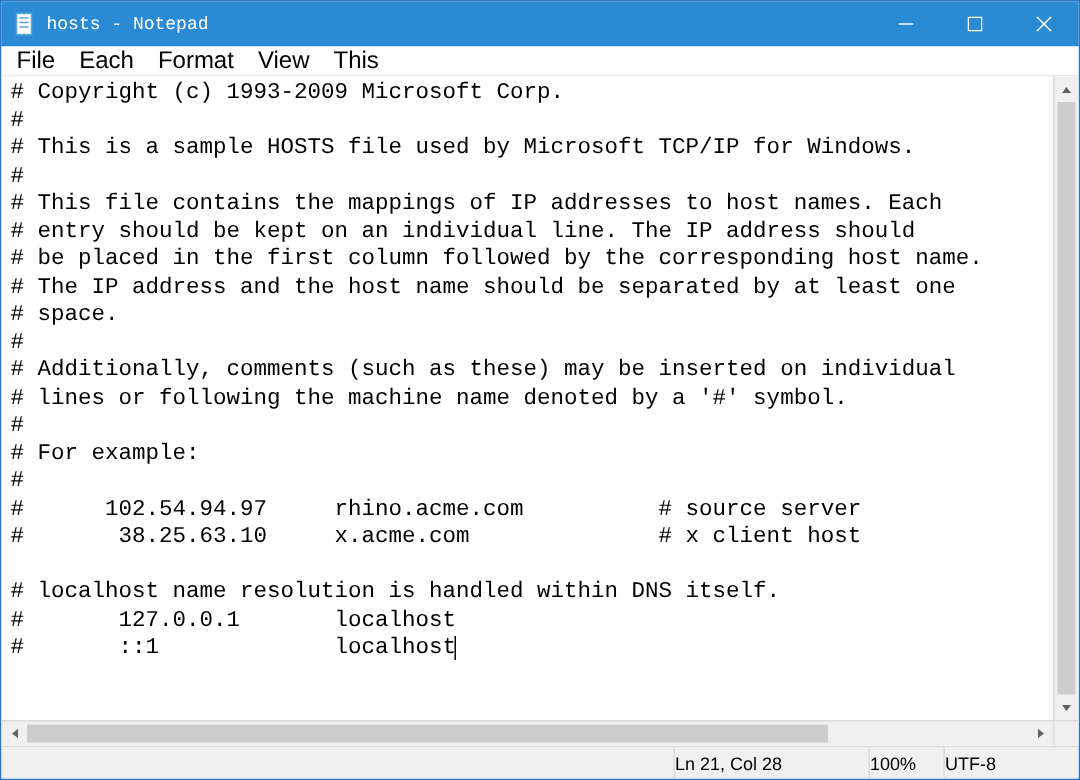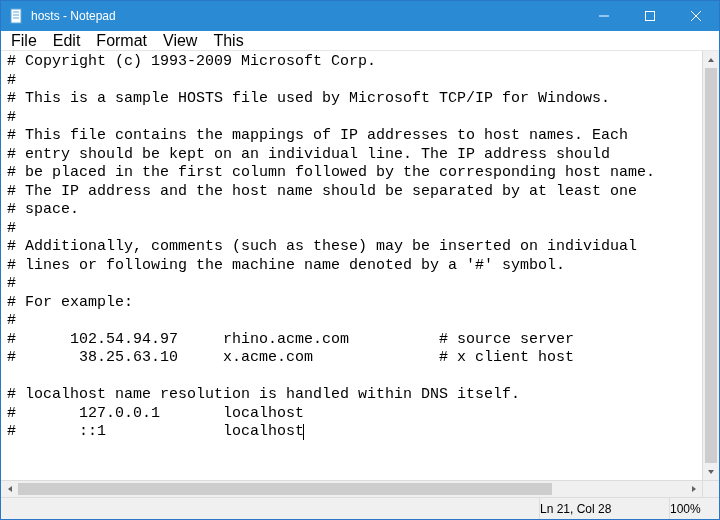--- a/index.html
+++ b/index.html
@@ -1,20 +1,20 @@
 <!DOCTYPE html>
 <html><head>
 <meta charset="utf-8">
 <style>
   * { box-sizing: border-box; margin: 0; padding: 0; }
   html, body { width: 720px; height: 520px; overflow: hidden; font-family: "Segoe UI", Tahoma, sans-serif; font-size: 12px; }
   .window { width: 720px; height: 520px; border: 1px solid #2a77c7; background: #fff; display: flex; flex-direction: column; }
   .titlebar { height: 30px; background: linear-gradient(#2a8ad4, #2a8ad4); color: #fff; display: flex; align-items: center; }
   .title-icon { width: 16px; height: 16px; margin: 0 6px 0 8px; display: inline-flex; align-items: center; justify-content: center; }
-  .title-text { flex: 1; font-size: 12px; color: #fff; }
+  .title-text { flex: 1; font-size: 12px; color: #fff; font-family: Liberation Mono, monospace; }
   .caption-buttons { display: flex; height: 100%; }
   .cap-btn { width: 46px; height: 100%; display: flex; align-items: center; justify-content: center; color: #fff; }
   .menubar { height: 20px; background: #fff; border-bottom: 1px solid #e6e6e6; display: flex; align-items: center; padding: 0 2px; font-size: 16px; }
   .menu-item { padding: 2px 8px; cursor: default; }
   .editor-wrap { flex: 1; position: relative; overflow: hidden; background: #fff; padding-left: 42px; }
   .editor { position: absolute; inset: 0; padding: 2px 4px 2px 6px; font-family: Consolas, "Courier New", monospace; font-size: 15px; line-height: 18.5px; white-space: pre; color: #000; overflow: hidden; }
   .caret { display: inline-block; width: 1px; height: 16px; background: #000; vertical-align: text-bottom; margin-left: -1px; }
   .scrollbar-v { position: absolute; top: 0; right: 0; width: 17px; bottom: 17px; background: #f0f0f0; border-left: 1px solid #dcdcdc; display: flex; flex-direction: column; align-items: center; }
   .scrollbar-h { position: absolute; left: 0; right: 17px; bottom: 0; height: 17px; background: #f0f0f0; border-top: 1px solid #dcdcdc; display: flex; align-items: center; }
   .sb-corner { position: absolute; right: 0; bottom: 0; width: 17px; height: 17px; background: #f0f0f0; border-left: 1px solid #dcdcdc; border-top: 1px solid #dcdcdc; }
@@ -58,21 +58,21 @@
         <svg width="10" height="10" viewBox="0 0 10 10">
             <line x1="0" y1="0" x2="10" y2="10" stroke="#fff" stroke-width="1"></line>
             <line x1="10" y1="0" x2="0" y2="10" stroke="#fff" stroke-width="1"></line>
           </svg>
       </div>
     </div>
   </div>
 
   <div class="menubar">
     <div class="menu-item">File</div>
-    <div class="menu-item">Edit</div>
+    <div class="menu-item">Each</div>
     <div class="menu-item">Format</div>
     <div class="menu-item">View</div>
     <div class="menu-item">This</div>
   </div>
 
   <div class="editor-wrap">
     <div class="editor" id="editor"># Copyright (c) 1993-2009 Microsoft Corp.
 #
 # This is a sample HOSTS file used by Microsoft TCP/IP for Windows.
 #
@@ -125,15 +125,16 @@
           </svg>
       </div>
     </div>
     <div class="sb-corner"></div>
   </div>
 
   <div class="statusbar">
     <div class="status-spacer"></div>
     <div class="status-cell" style="min-width:130px">Ln 21, Col 28</div>
     <div class="status-cell" style="min-width:50px">100%</div>
+    <div class="status-cell" style="min-width:90px">UTF-8</div>
   </div>
 
 </div>
 
 </body></html>

